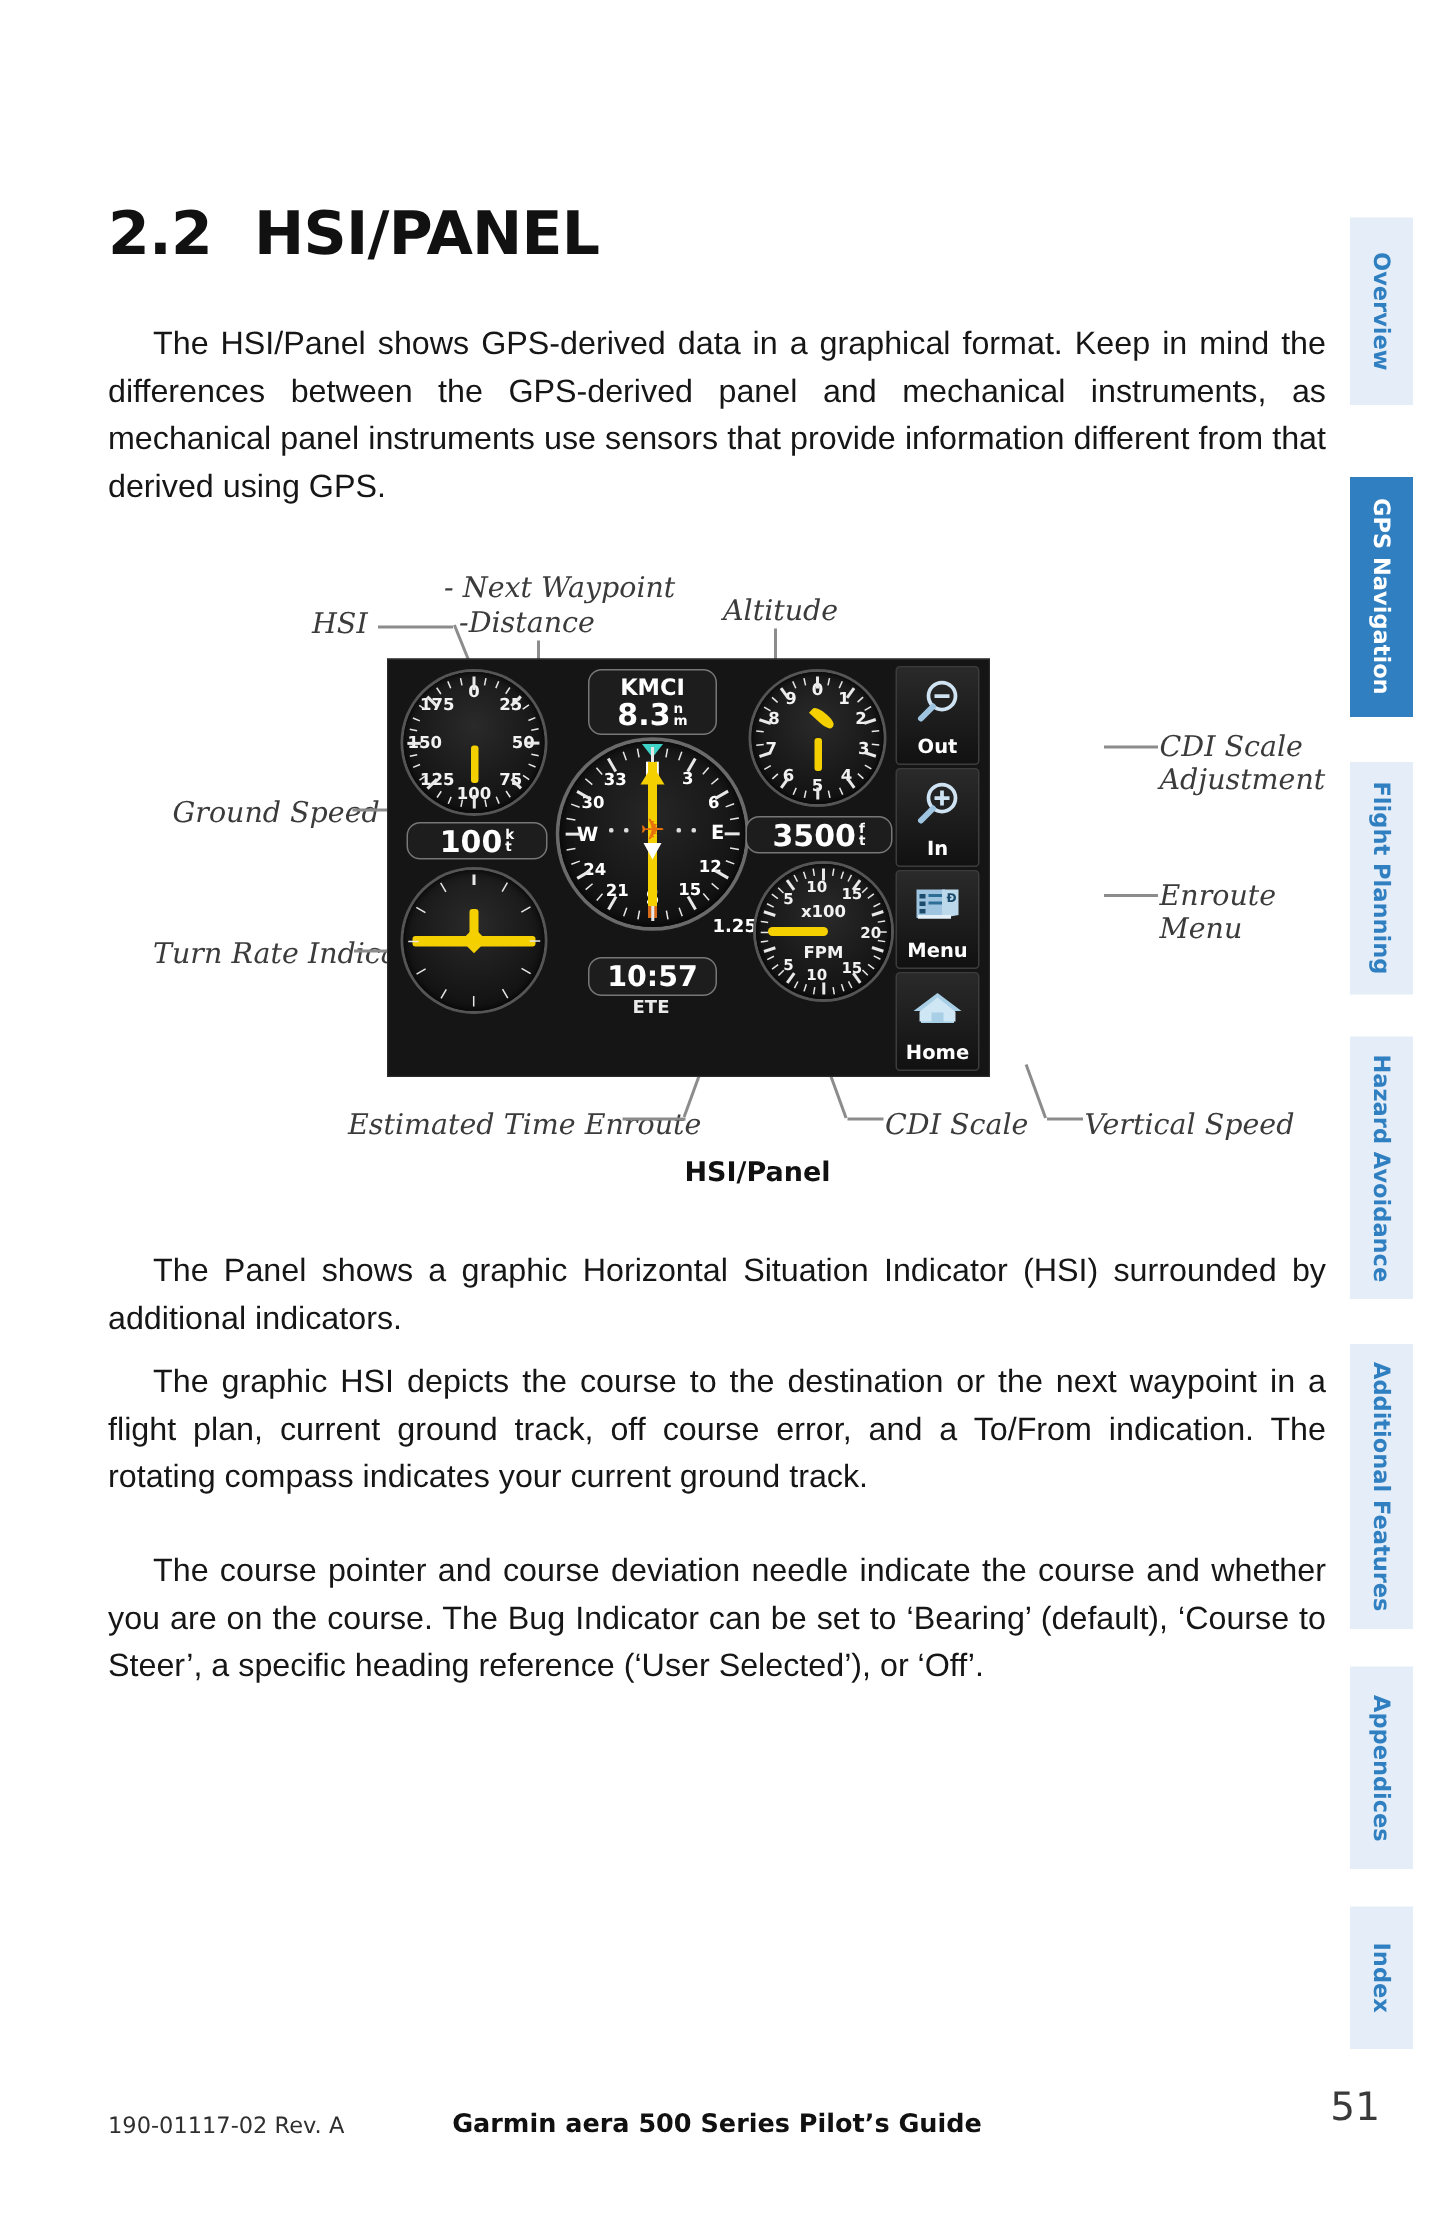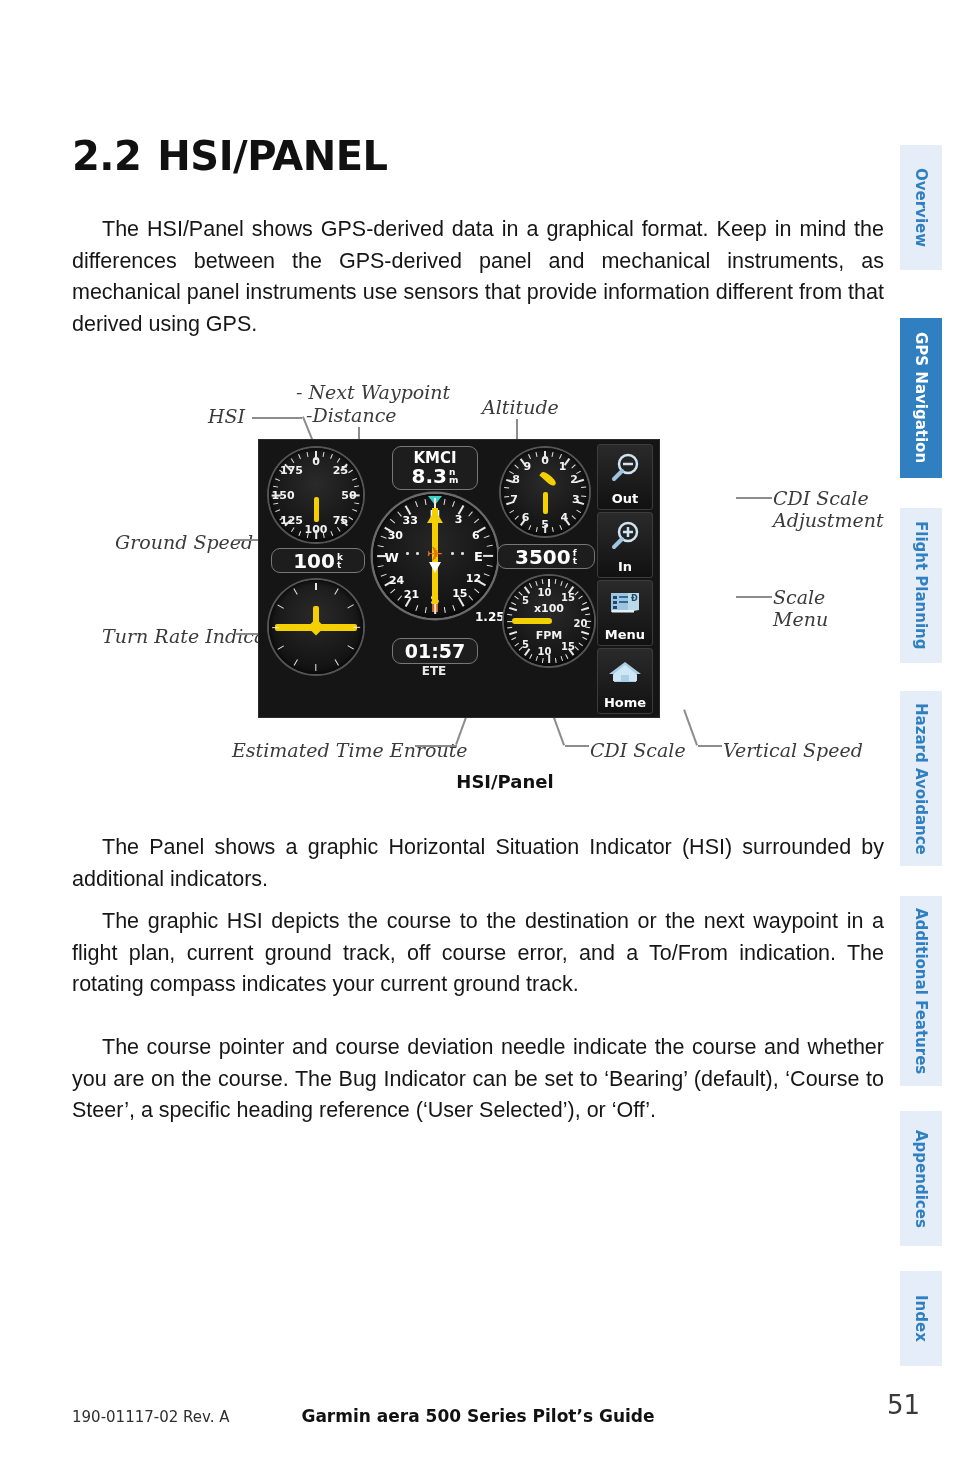--- a/index.html
+++ b/index.html
@@ -32,21 +32,21 @@
   .header-rule{
     position:absolute;left:240px;right:0;top:62px;height:3px;background:#2f7fc1;
   }
 
   
   .section-title{
     position:absolute;left:72px;top:133px;
     font-size:40px;font-weight:700;letter-spacing:-0.5px;
     font-family:"DejaVu Sans", sans-serif;color:#111;
   }
-  .section-title .num{margin-right:16px;}
+  .section-title .num{margin-right:28px;}
 
   
   .body-text{
     position:absolute;left:72px;width:812px;
     font-size:21.5px;line-height:31.5px;text-align:justify;
     color:#161616;
   }
   .body-text p{margin:0 0 0 0;text-indent:30px;}
   .p1{top:214px;}
   .p2{top:832px;}
@@ -184,21 +184,21 @@
     <div class="callout" style="left:98px;top:30px;">HSI</div>
     <div class="callout" style="left:186px;top:6px;">- Next Waypoint</div>
     <div class="callout" style="left:196px;top:29px;">-Distance</div>
     <div class="callout" style="left:372px;top:21px;">Altitude</div>
 
     <div class="callout" style="left:5px;top:156px;">Ground Speed</div>
     <div class="callout" style="left:-8px;top:250px;">Turn Rate Indicator</div>
 
     <div class="callout" style="left:663px;top:112px;">CDI Scale</div>
     <div class="callout" style="left:663px;top:134px;">Adjustment</div>
-    <div class="callout" style="left:663px;top:211px;">Scale</div>
+    <div class="callout" style="left:663px;top:211px;">Enroute</div>
     <div class="callout" style="left:663px;top:233px;">Menu</div>
 
     <div class="callout" style="left:122px;top:364px;">Estimated Time Enroute</div>
     <div class="callout" style="left:480px;top:364px;">CDI Scale</div>
     <div class="callout" style="left:613px;top:364px;">Vertical Speed</div>
 
     <div class="lead lead-h" style="left:142px;top:42px;width:50px;"></div>
     <div class="lead-d" style="left:192px;top:42px;height:48px;transform:rotate(-22deg);"></div>
     <div class="lead lead-v" style="left:248px;top:52px;height:38px;"></div>
     <div class="lead lead-v" style="left:406px;top:44px;height:46px;"></div>
@@ -352,21 +352,21 @@
             <div class="tick" style="left: 19.2176px; top: 23.6467px; width: 1.3px; height: 6px; transform: rotate(310deg); transform-origin: 50% 50%;"></div>
             <div class="tick" style="left: 25.9967px; top: 16.8676px; width: 1.3px; height: 6px; transform: rotate(320deg); transform-origin: 50% 50%;"></div>
             <div class="tick" style="left: 34.4px; top: 11.1007px; width: 2.2px; height: 10px; transform: rotate(330deg); transform-origin: 50% 50%;"></div>
             <div class="tick" style="left: 42.5389px; top: 7.31691px; width: 1.3px; height: 6px; transform: rotate(340deg); transform-origin: 50% 50%;"></div>
             <div class="tick" style="left: 51.7994px; top: 4.83557px; width: 1.3px; height: 6px; transform: rotate(350deg); transform-origin: 50% 50%;"></div>
           </div>
 
         <div style="position:absolute;left:216px;top:170px;color:#fff;font-size:12px;font-weight:700;font-family:'DejaVu Sans',sans-serif;">1.25</div>
 
         <div class="readout" style="left:133px;top:198px;width:84px;height:24px;font-size:19px;">
-          <span>01:57</span>
+          <span>10:57</span>
         </div>
         <div style="position:absolute;left:133px;top:224px;width:84px;text-align:center;color:#e9e9e9;font-size:12px;font-weight:700;font-family:'DejaVu Sans',sans-serif;">ETE</div>
 
         <div class="gauge" style="left:242px;top:8px;width:88px;height:88px;">
           <div class="lbl" style="left:50%;top:14%;font-size:11px;">0</div>
           <div class="lbl" style="left:70%;top:20%;font-size:11px;">1</div>
           <div class="lbl" style="left:83%;top:35%;font-size:11px;">2</div>
           <div class="lbl" style="left:85%;top:58%;font-size:11px;">3</div>
           <div class="lbl" style="left:72%;top:78%;font-size:11px;">4</div>
           <div class="lbl" style="left:50%;top:86%;font-size:11px;">5</div>

